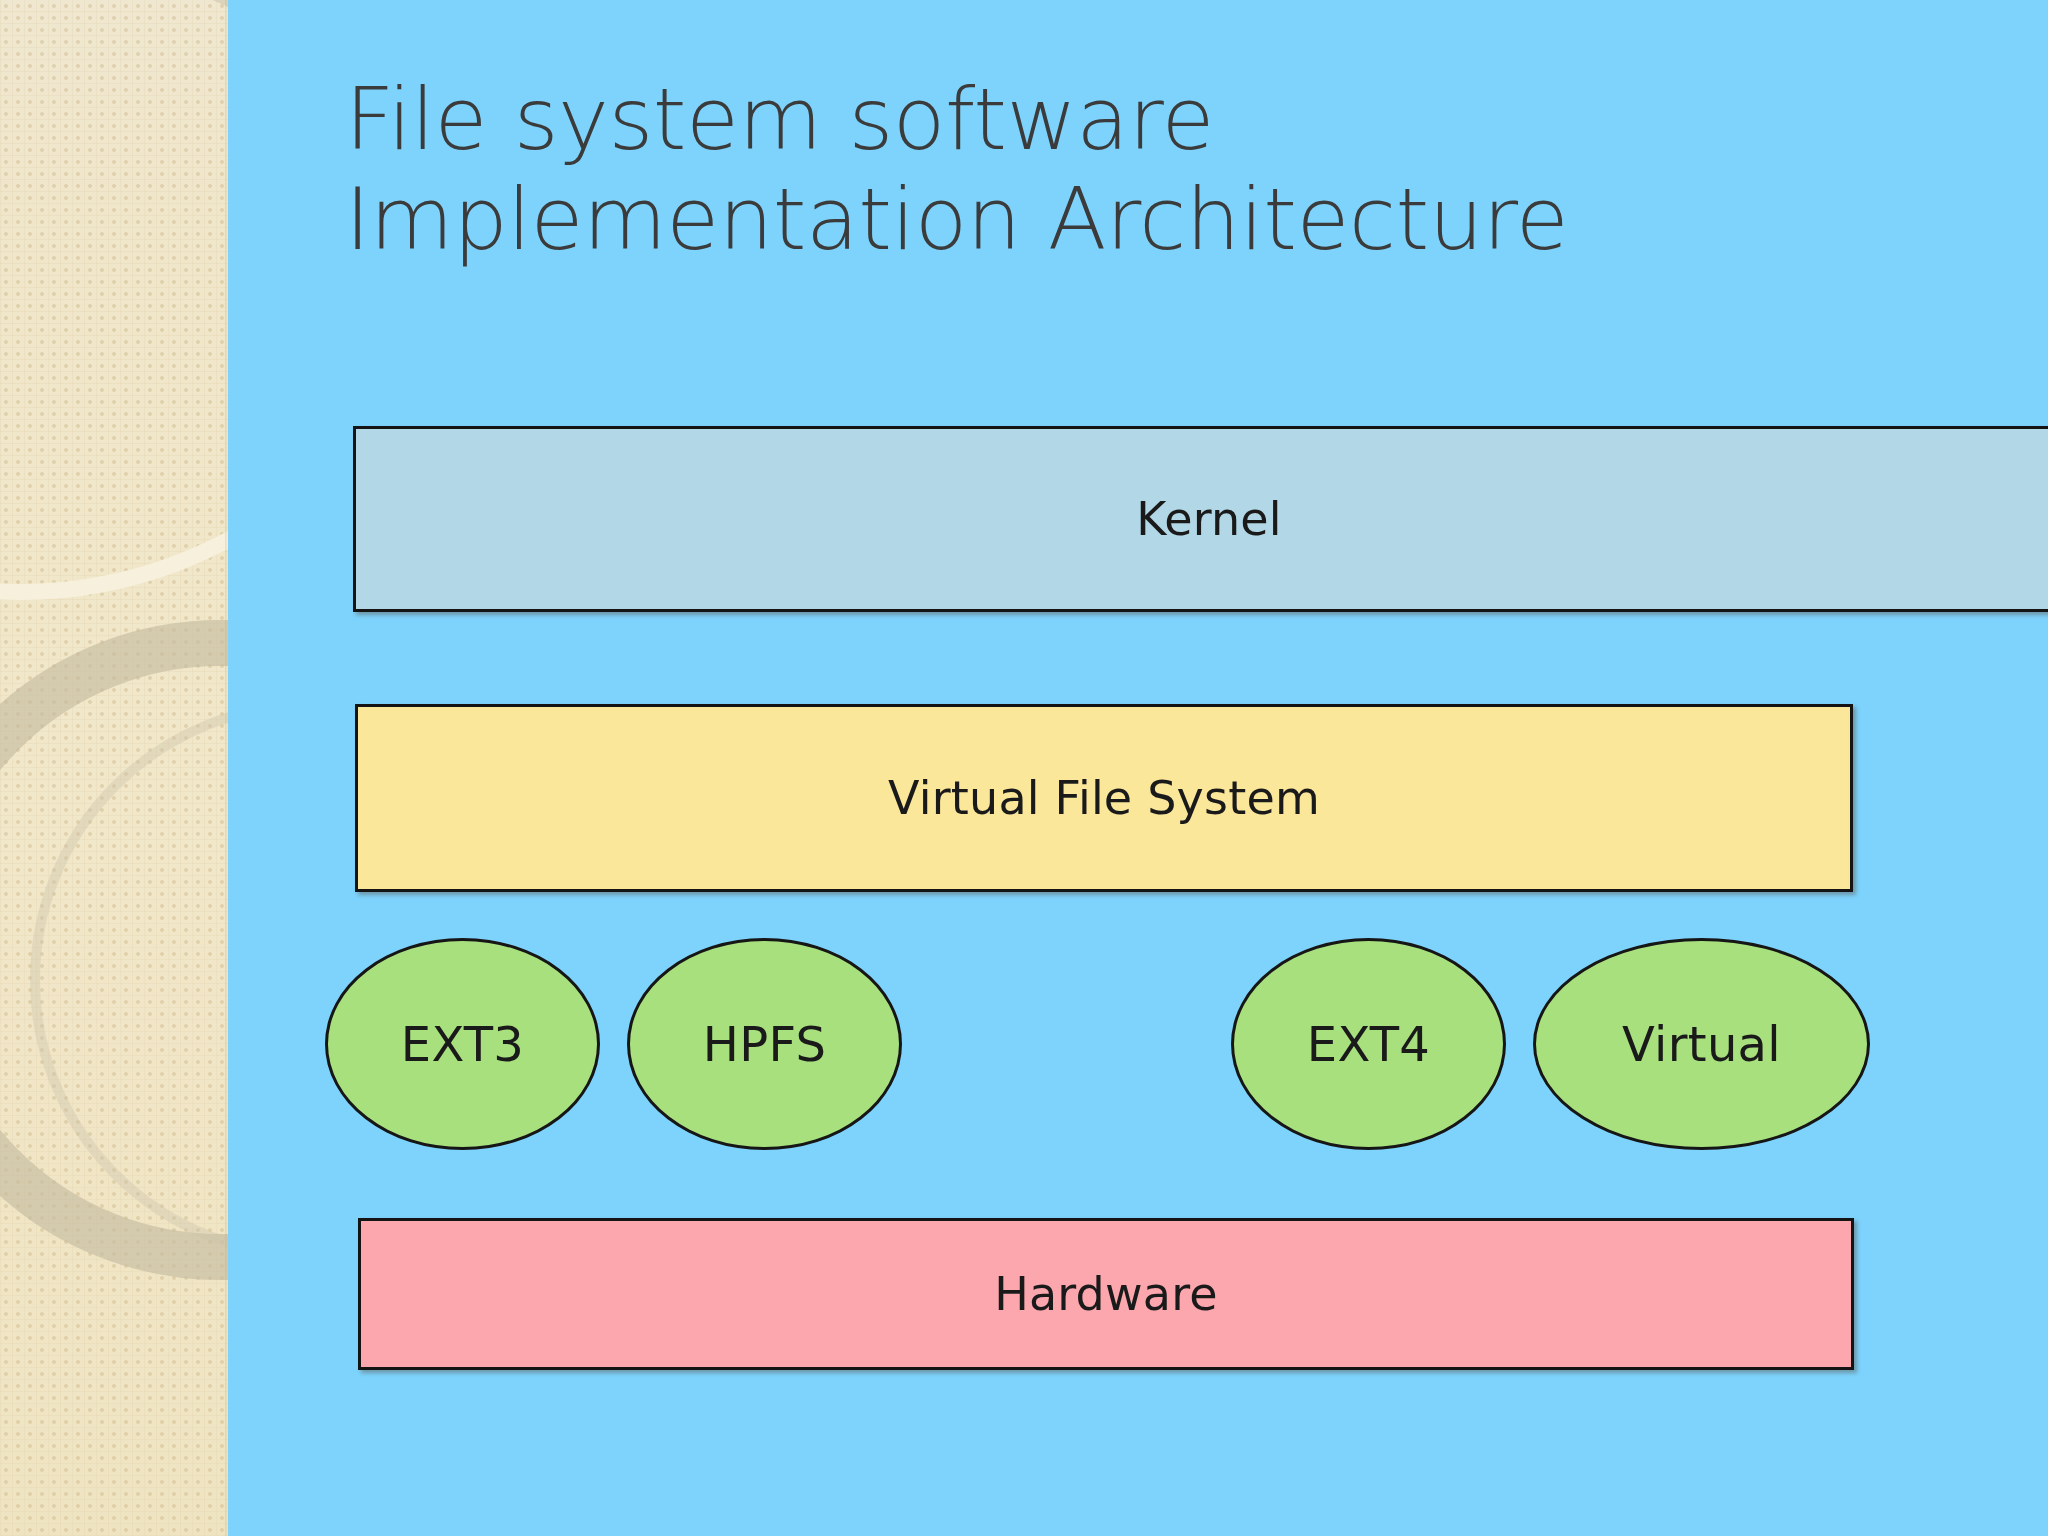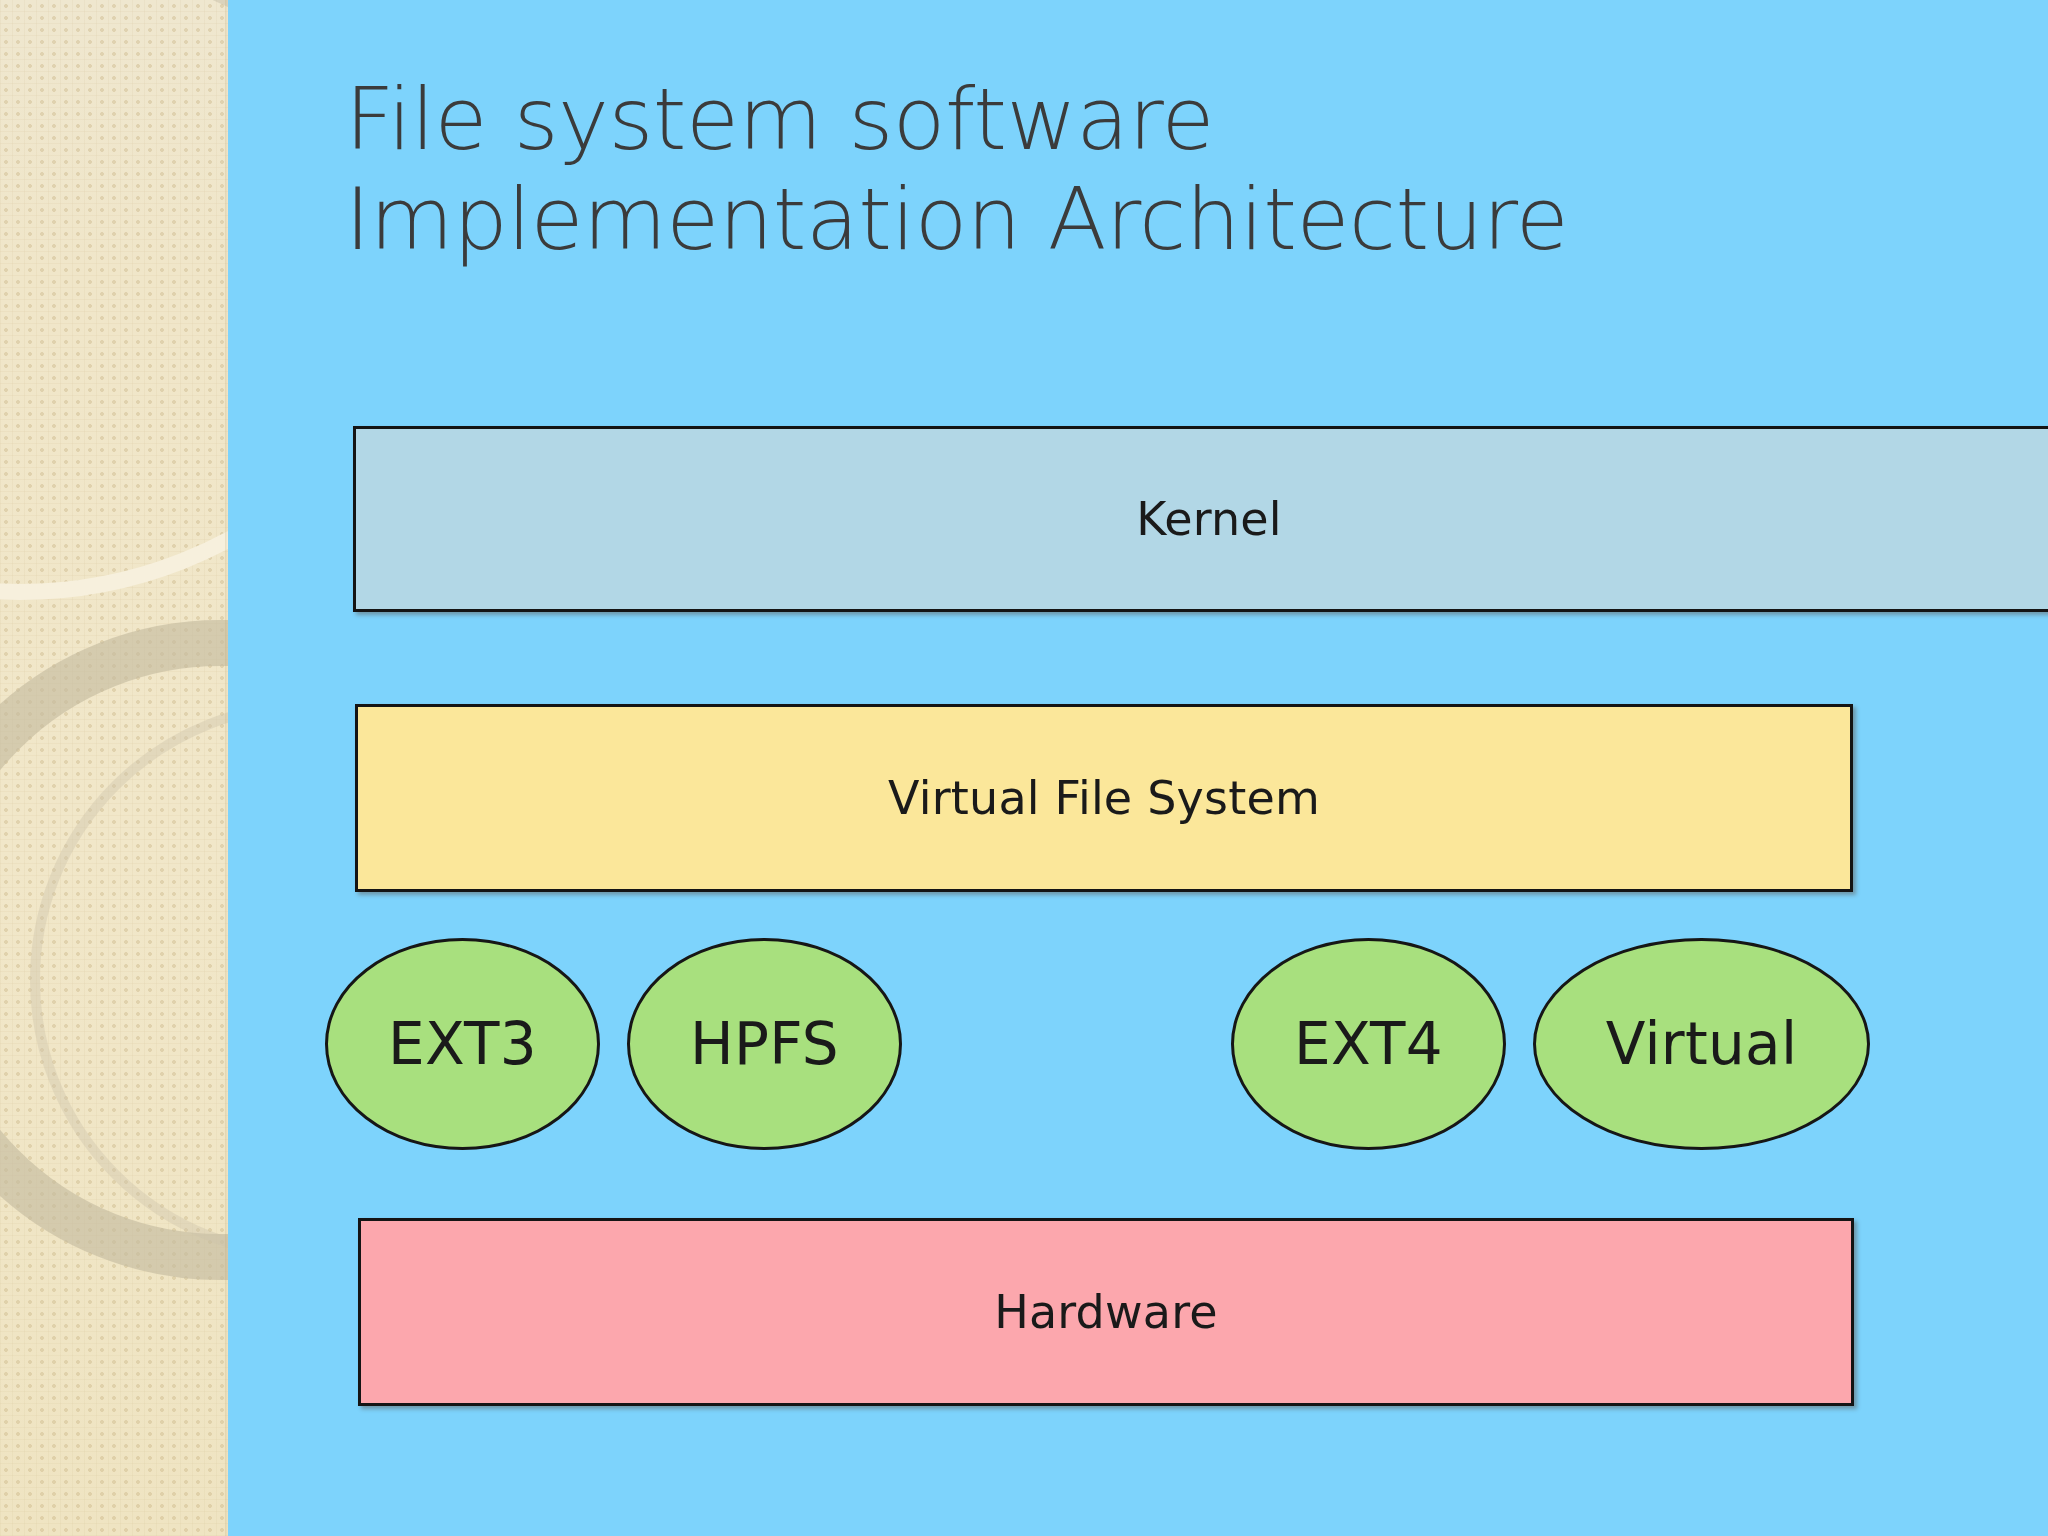--- a/index.html
+++ b/index.html
@@ -113,21 +113,21 @@
   #box-kernel {
     left: 353px; top: 426px;
     width: 1712px; height: 186px;
   }
   #box-vfs {
     left: 355px; top: 674px;
     width: 1498px; height: 188px; margin-top: 30px;
   }
   #box-hardware {
     left: 358px; top: 1218px;
-    width: 1496px; height: 188px;
+    width: 1496px; height: 152px;
   }
 
   
   .ellipse-row {
     position: absolute;
     left: 325px;
     top: 938px;
     width: 1545px;
     height: 212px;
   }
@@ -138,21 +138,21 @@
     box-sizing: border-box;
     border: 3px solid #161616;
     border-radius: 50%;
     display: flex;
     align-items: center;
     justify-content: center;
   }
   .fs-ellipse .label {
     font-family: "DejaVu Sans", sans-serif;
     font-weight: 400;
-    font-size: 58px;
+    font-size: 48px;
     color: #1a1a1a;
     letter-spacing: 0.3px;
     white-space: nowrap;
   }
 </style>
 </head>
 <body>
 
 <div class="slide" style="background: #7dd3fc;">
 

